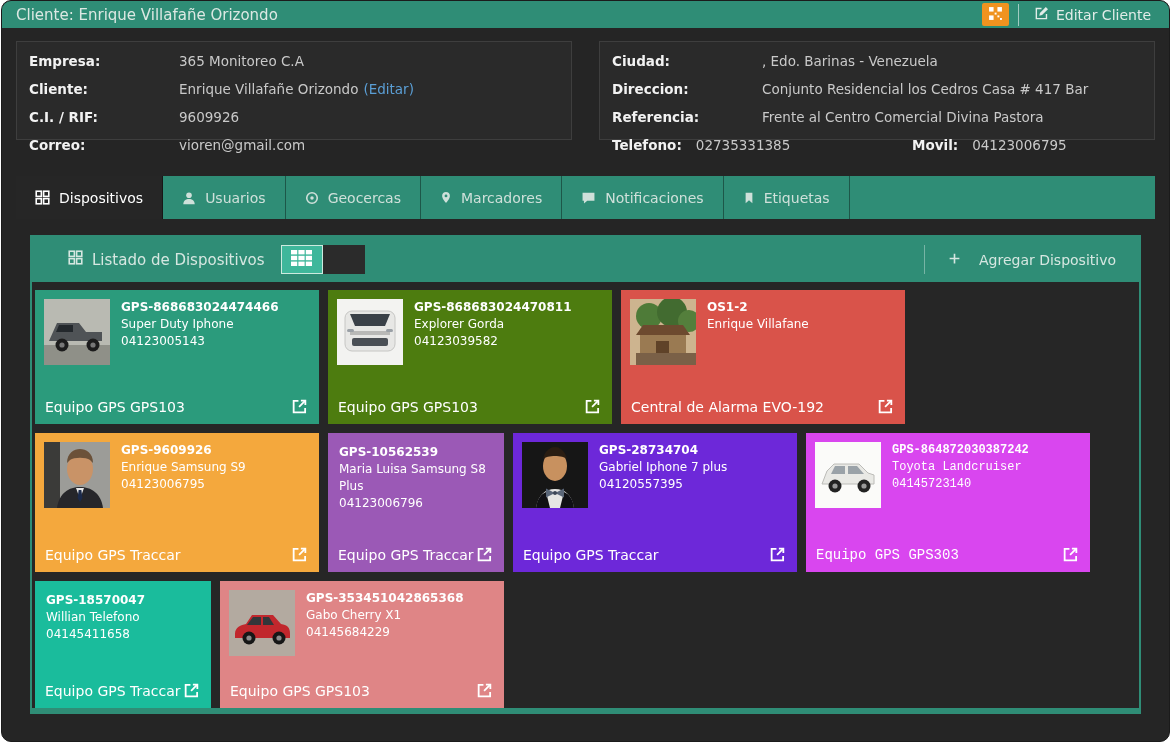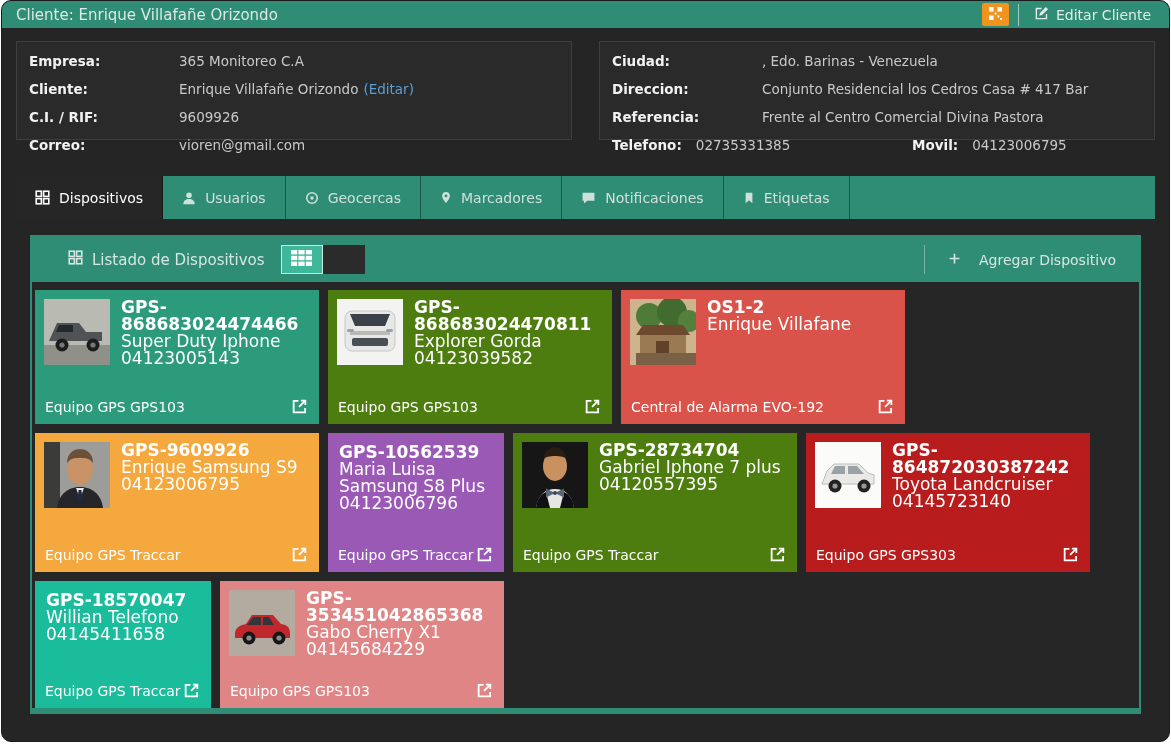--- a/index.html
+++ b/index.html
@@ -59,21 +59,21 @@
   .card-row:last-child{margin-bottom:0;}
   .row-h0 .card{height:134px;}
   .row-h1 .card{height:139px;}
   .row-h2 .card{height:127px;}
   .card{position:relative;box-sizing:border-box;padding:9px;color:#fff;cursor:pointer;}
   .card.wide{width:284px;}
   .card.narrow{width:176px;}
   .card-top{display:flex;}
   .photo{width:66px;height:66px;flex-shrink:0;overflow:hidden;}
   .photo svg{display:block;}
-  .card-text{margin-left:11px;font-size:17px;line-height:17px;}
+  .card-text{margin-left:11px;font-size:12px;line-height:17px;}
   .card.narrow .card-text{margin-left:2px;margin-top:2px;}
   .card-id{font-weight:bold;}
   .card-footer{position:absolute;left:10px;right:11px;bottom:9px;display:flex;
                justify-content:space-between;align-items:center;font-size:14px;}
   .ext-link{display:flex;align-items:center;cursor:pointer;}
 </style>
 </head>
 <body>
 
 <div class="window">
@@ -380,21 +380,21 @@
               <span>Equipo GPS Traccar</span>
               <span class="ext-link">
                 <svg width="17" height="17" viewBox="0 0 16 16" fill="none" stroke="currentColor" stroke-width="1.7">
                   <path d="M13.3 9.3v4.2H2.5V2.7H7"></path>
                   <path d="M9.3 2.5h4.2v4.2"></path>
                   <path d="M13.2 2.8L7.6 8.4"></path>
                 </svg>
               </span>
             </div>
           </div>
-          <div class="card wide" style="background: #4d7c0f;">
+          <div class="card wide" style="background: #6d28d9;">
             <div class="card-top">
               <div class="photo">
                 <svg width="66" height="66" viewBox="0 0 66 66">
                   <rect width="66" height="66" fill="#161616"></rect>
                   <ellipse cx="33" cy="24" rx="12" ry="15" fill="#c8915f"></ellipse>
                   <path d="M21 17c2-9 8-12 12-12s10 3 12 12c-4-4-20-4-24 0z" fill="#2a1d12"></path>
                   <path d="M14 66c2-13 9-19 19-19s17 6 19 19z" fill="#e6e6e4"></path>
                   <path d="M14 66c1-9 5-14 10-16l4 16z" fill="#101014"></path>
                   <path d="M52 66c-1-9-5-14-10-16l-4 16z" fill="#101014"></path>
                   <path d="M33 51l-9-4.5v9zM33 51l9-4.5v9z" fill="#5a6678"></path>
@@ -411,21 +411,21 @@
               <span>Equipo GPS Traccar</span>
               <span class="ext-link">
                 <svg width="17" height="17" viewBox="0 0 16 16" fill="none" stroke="currentColor" stroke-width="1.7">
                   <path d="M13.3 9.3v4.2H2.5V2.7H7"></path>
                   <path d="M9.3 2.5h4.2v4.2"></path>
                   <path d="M13.2 2.8L7.6 8.4"></path>
                 </svg>
               </span>
             </div>
           </div>
-          <div class="card wide" style="background: #b91c1c;">
+          <div class="card wide" style="background: #d946ef; font-family: Liberation Mono, monospace;">
             <div class="card-top">
               <div class="photo">
                 <svg width="66" height="66" viewBox="0 0 66 66">
                   <rect width="66" height="66" fill="#fbfbf9"></rect>
                   <path d="M7 42 l5-13 7-7 h25 l9 9 6 2 v9 H7z" fill="#e9e9e5" stroke="#bcbcb8"></path>
                   <path d="M20 24 h10 v8 H16z" fill="#9aa2a8"></path>
                   <path d="M33 24 h9 l7 8 H33z" fill="#9aa2a8"></path>
                   <circle cx="20" cy="44" r="6.5" fill="#222"></circle>
                   <circle cx="49" cy="44" r="6.5" fill="#222"></circle>
                   <circle cx="20" cy="44" r="2.6" fill="#999"></circle>

